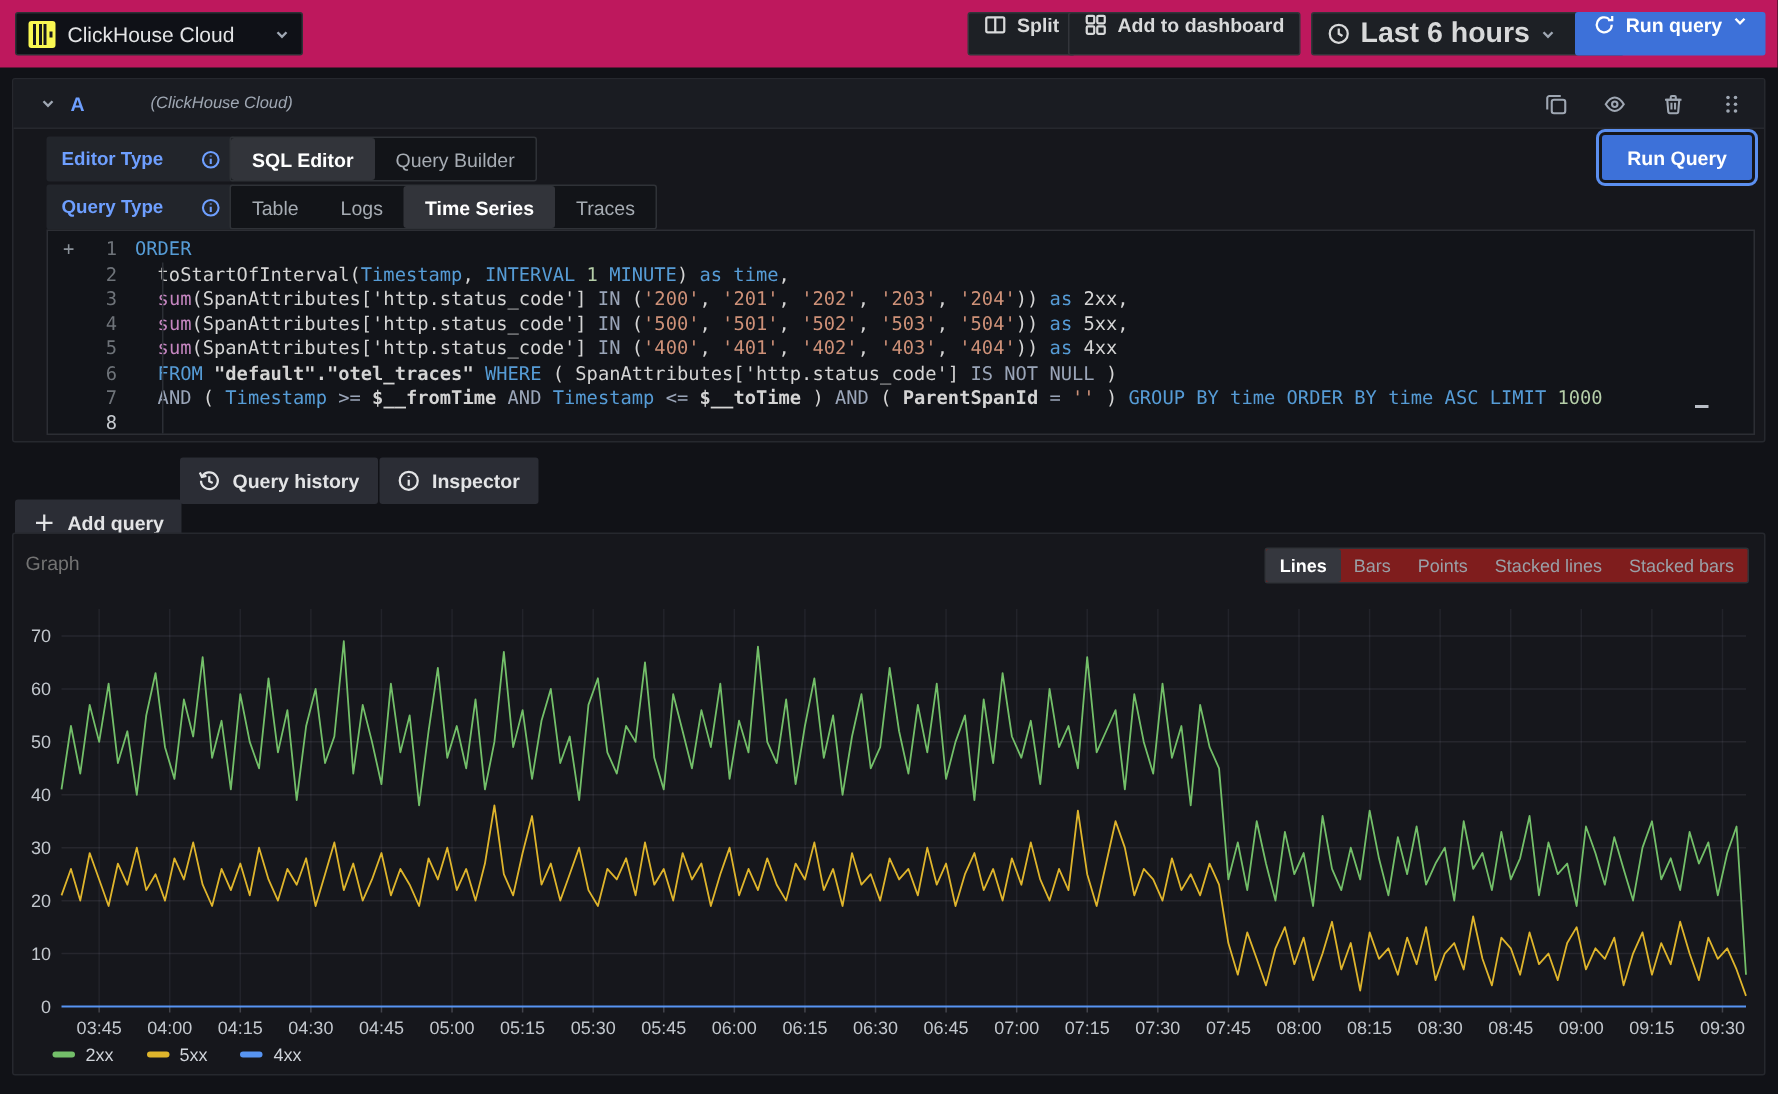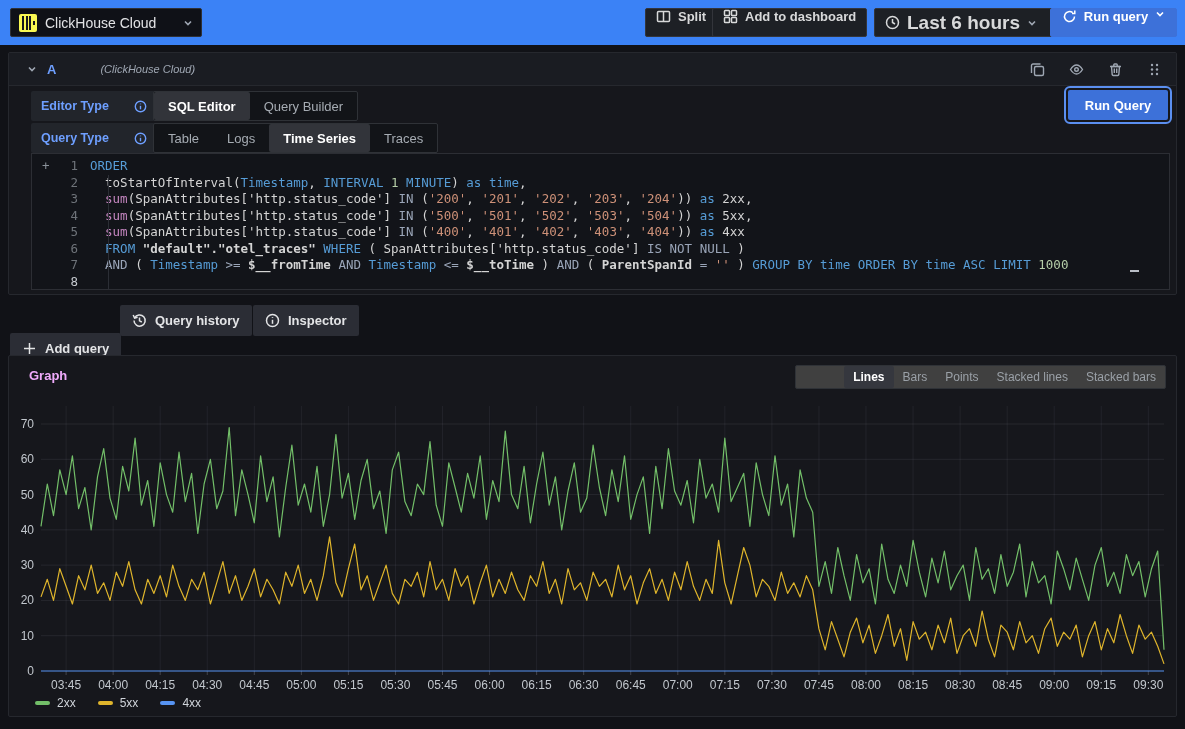--- a/index.html
+++ b/index.html
@@ -1,20 +1,20 @@
 <!DOCTYPE html>
 <html><head>
 <meta charset="utf-8">
 <style>
   * { margin:0; padding:0; box-sizing:border-box; }
   html,body { width:1185px; height:729px; background:#111217; overflow:hidden;
     font-family:"Liberation Sans", sans-serif; color:#d8d9da; }
 
   
-  #topbar { position:absolute; left:0; top:0; width:1185px; height:45px; background:#3b82f6; }
+  #topbar { position:absolute; left:0; top:0; width:1185px; height:45px; background:#be185d; }
   #ds-select { position:absolute; left:10px; top:8px; width:192px; height:29px;
     background:#0f1117; border:1px solid #2e3036; border-radius:2px;
     display:flex; align-items:center; padding:0 8px; gap:8px; cursor:pointer; }
   #ds-select .name { font-size:14px; font-weight:500; color:#e3e4e6; flex:1; }
   .ch-logo { width:18px; height:18px; background:#f9f852; border-radius:2px; position:relative; }
   .ch-logo i { position:absolute; top:2px; bottom:2px; width:2px; background:#16171c; }
   .ch-logo i:nth-child(1){left:3px;} .ch-logo i:nth-child(2){left:6.5px;}
   .ch-logo i:nth-child(3){left:10px;} .ch-logo i:nth-child(4){top:7px;bottom:7px;left:13.5px;}
   .chev { width:10px; height:10px; stroke:#9fa7b3; fill:none; stroke-width:1.6; }
   .tb-btn { position:absolute; top:8px; height:29px; background:#1d2025; border:1px solid #33353b;
@@ -69,23 +69,23 @@
   
   .act-btn { position:absolute; top:305px; height:31px; background:#2b2d35; border:none; border-radius:2px;
     display:flex; align-items:center; gap:8px; padding:0 12px; color:#e3e4e6; font-size:13px;
     font-weight:600; cursor:pointer; font-family:"Liberation Sans",sans-serif; }
   .act-ic { width:15px; height:15px; stroke:#e3e4e6; fill:none; stroke-width:1.5; }
   #btn-addq { left:10px;margin-top:28px; } #btn-qhist { left:120px; } #btn-insp { left:253px; }
 
   
   #gpanel { position:absolute; left:8px; top:355px; width:1169px; height:362px;
     background:#16171c; border:1px solid #26282e; border-radius:2px; }
-  #gtitle { position:absolute; left:20px; top:12px; font-size:13px; font-weight:700; color:#f0abfc; }
+  #gtitle { position:absolute; left:8px; top:12px; font-size:13px; font-weight:400; color:#737373; }
   #gmodes { position:absolute; right:10px; top:9px; height:24px; border:1px solid #2f3237;
-    border-radius:2px; display:flex; align-items:stretch; background:#404040;padding-left:48px; }
+    border-radius:2px; display:flex; align-items:stretch; background:#7f1d1d; }
   #gmodes .opt { display:flex; align-items:center; padding:0 9px; font-size:12px; color:#9aa0a7;
     cursor:pointer; border-radius:2px; }
   #gmodes .opt.sel { background:#35373e; color:#fff; font-weight:700; }
   #chart-svg { position:absolute; left:0; top:0; }
   #legend { position:absolute; left:26px; top:340px; display:flex; gap:22px; align-items:flex-start; }
   .leg-item { display:flex; align-items:center; gap:7px; cursor:pointer; }
   .leg-swatch { width:15px; height:4px; border-radius:2px; }
   .leg-label { font-size:12px; color:#d0d4da; }
 </style>
 </head>

